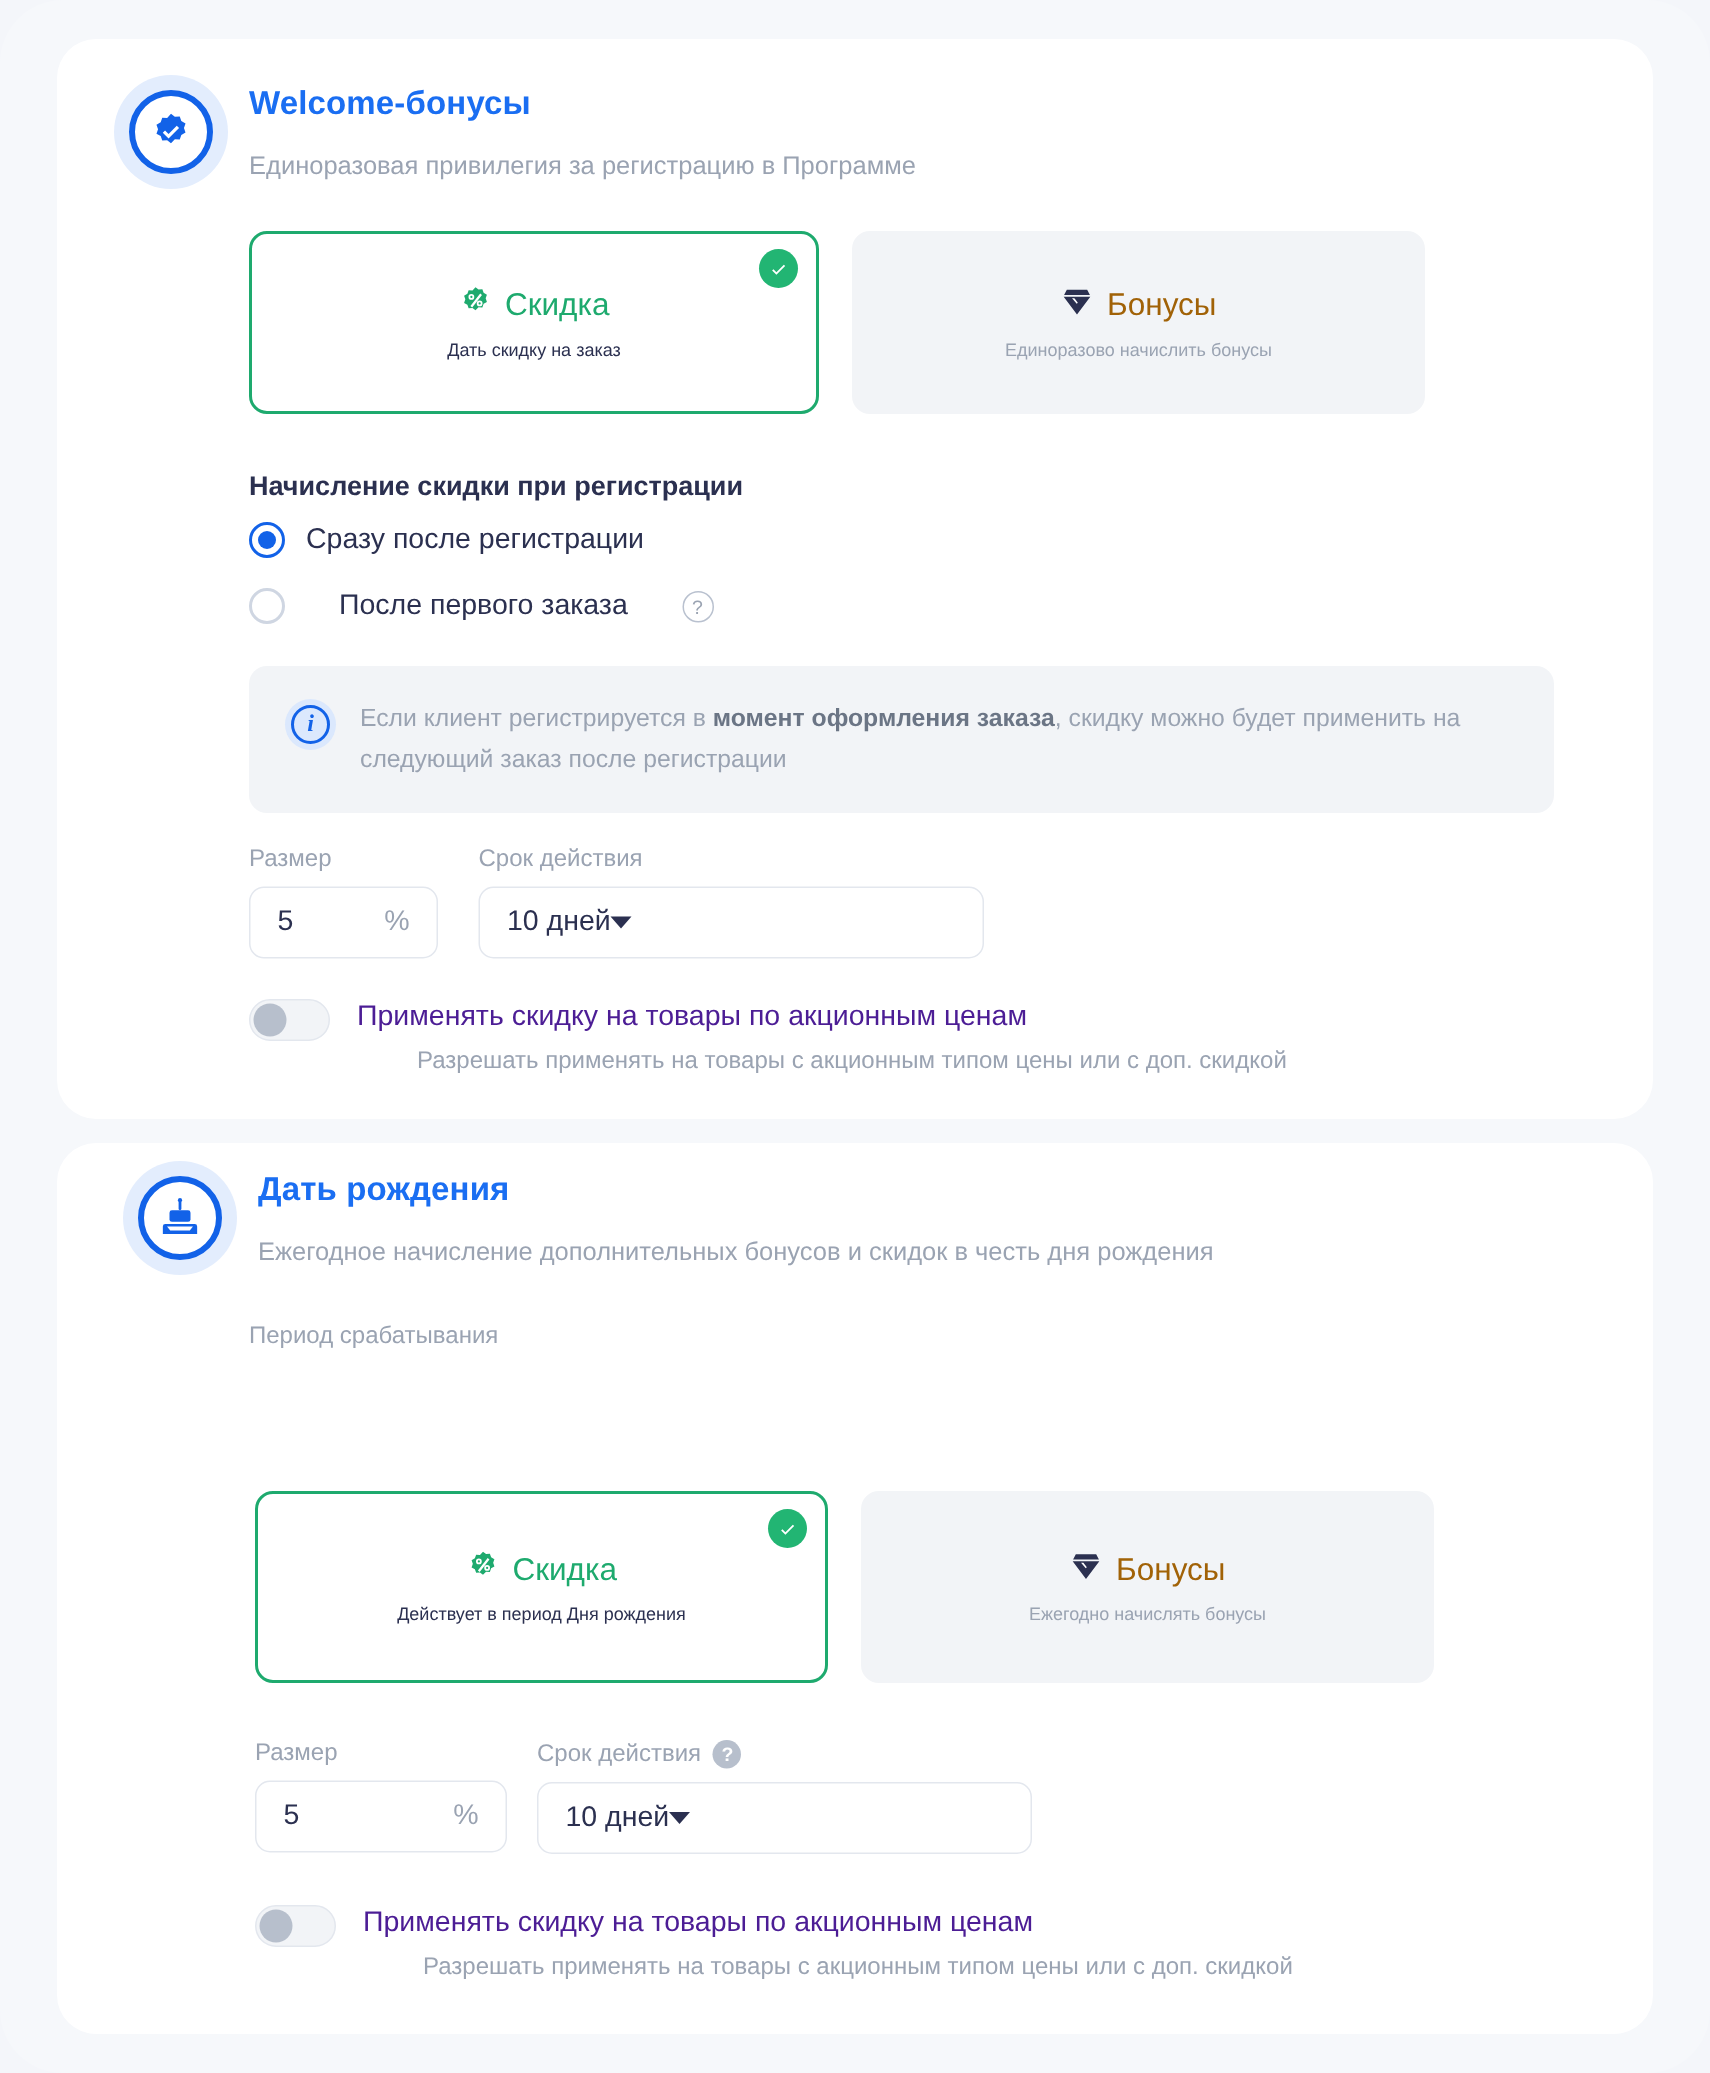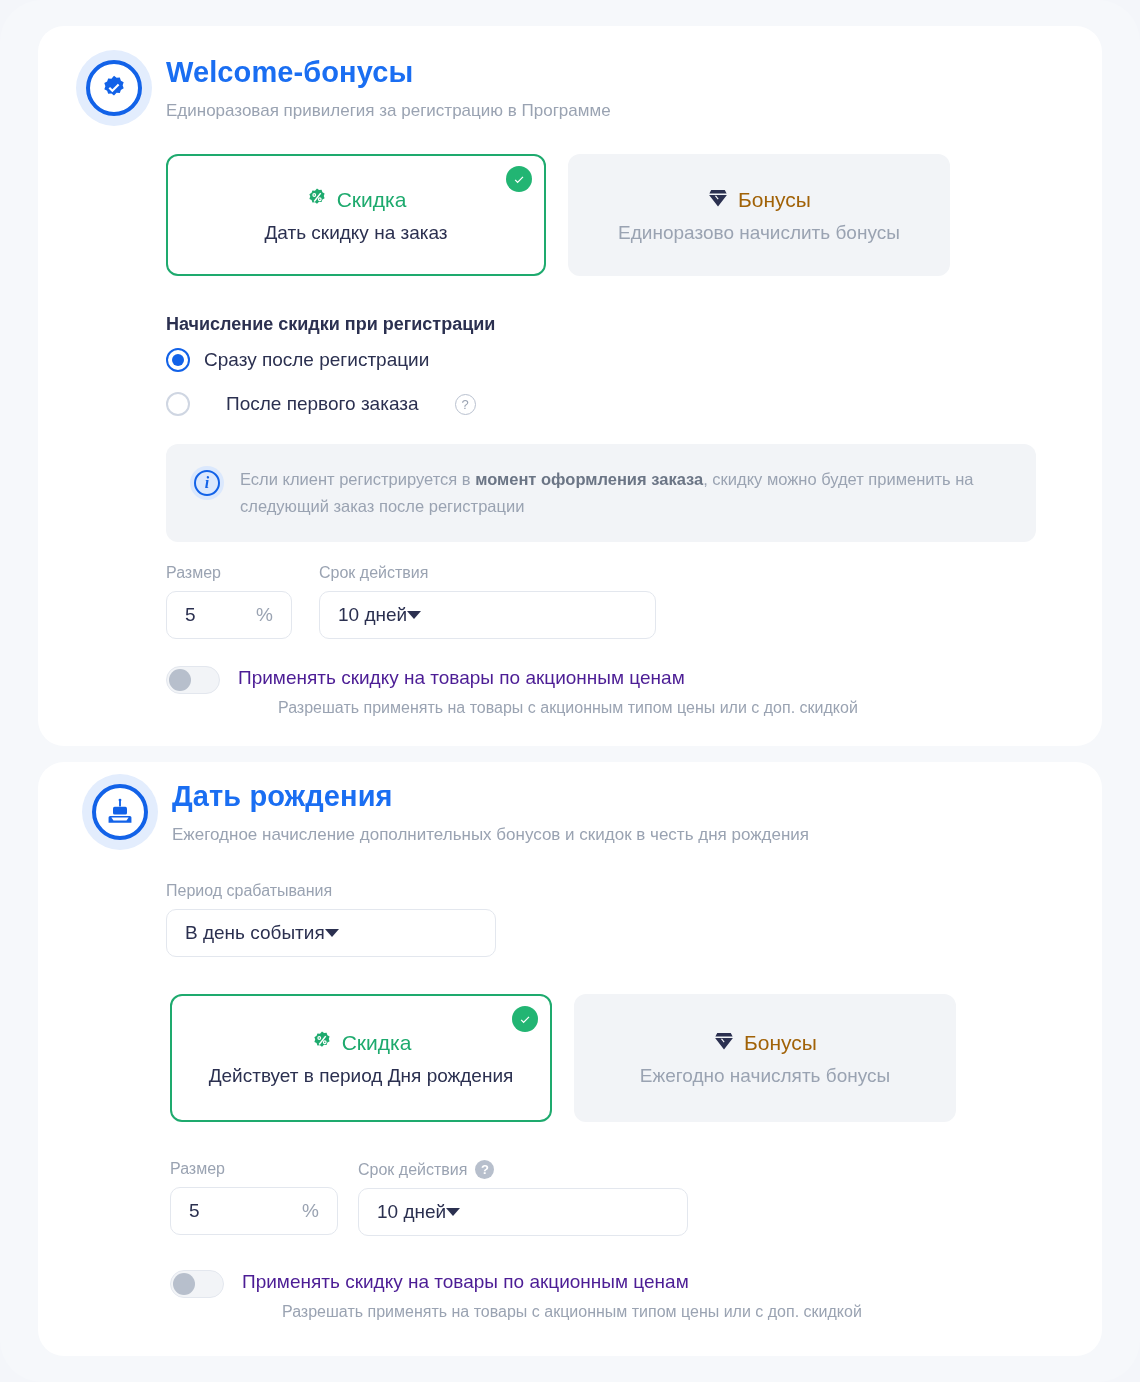--- a/index.html
+++ b/index.html
@@ -31,21 +31,21 @@
     display: flex; align-items: center; justify-content: center;
   }
   .badge-ring {
     width: 56px; height: 56px; border-radius: 50%;
     border: 4px solid #1262e8;
     background: #fff;
     display: flex; align-items: center; justify-content: center;
   }
   .card-title {
     position: absolute;
-    font-size: 29px; font-weight: bold; color: #1a6ef2;
+    font-size: 22px; font-weight: bold; color: #1a6ef2;
     letter-spacing: .1px;
     text-align: right;
   }
   .card-sub {
     position: absolute;
     font-size: 17px; color: #9aa3b2; font-weight: normal;
   }
 
   
   .choice-row { position: absolute; display: flex; gap: 22px; }
@@ -63,21 +63,21 @@
   .choice.unselected {
     background: #f2f4f7;
     border: 2px solid #f2f4f7;
   }
   .choice-head {
     display: flex; align-items: center; gap: 9px;
     font-size: 21px; font-weight: normal;
   }
   .choice.selected .choice-head { color: #1eaa6e; }
   .choice.unselected .choice-head { color: #a16207; }
-  .choice-desc { font-size: 19px; }
+  .choice-desc { font-size: 12px; }
   .choice.selected .choice-desc { color: #2b3050; }
   .choice.unselected .choice-desc { color: #9aa3b2; }
   .check-badge {
     position: absolute; top: 10px; right: 12px;
     width: 26px; height: 26px; border-radius: 50%;
     background: #22b573;
     display: flex; align-items: center; justify-content: center;
   }
 
   
@@ -288,24 +288,20 @@
           <path fill="#ffffff" d="M4.6 16.8h14.8l-1.8 2.4H6.4z"></path>
         </svg>
       </span>
     </div>
 
     <div class="card-title" style="left:134px; top:18px;">Дать рождения</div>
     <div class="card-sub" style="left:134px; top:63px;">Ежегодное начисление дополнительных бонусов и скидок в честь дня рождения</div>
 
     <div class="field" style="left:128px; top:120px; width:330px;">
       <div class="field-label">Период срабатывания</div>
-      <div class="input-box select-box">
-        <span>В день события</span>
-        <span class="caret"></span>
-      </div>
     </div>
 
     <div class="choice-row" style="left:132px; top:232px;">
 
       <div class="choice selected" style="width:382px; height:128px;">
         <div class="check-badge">
           <svg width="14" height="14" viewBox="0 0 24 24" aria-hidden="true">
             <path fill="#ffffff" d="M9.6 16.2l-3.4-3.4-1.5 1.5 4.9 4.9 10-10-1.5-1.5z"></path>
           </svg>
         </div>

